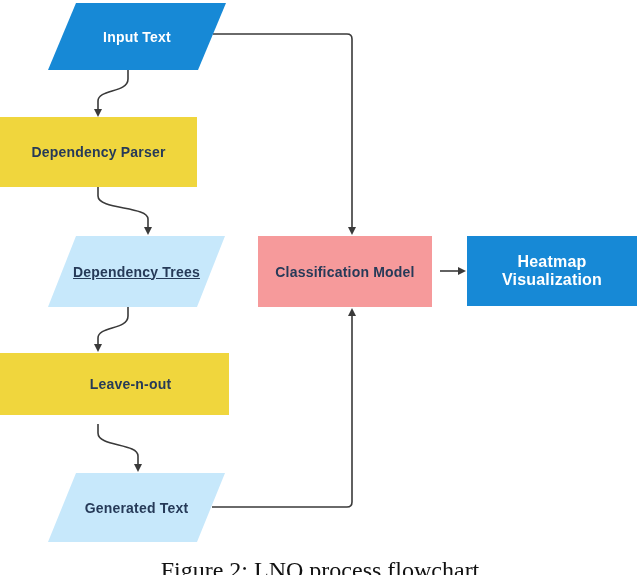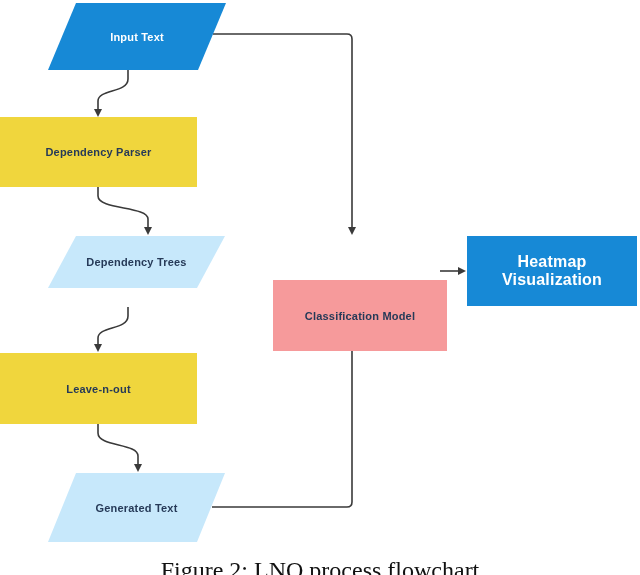--- a/index.html
+++ b/index.html
@@ -27,32 +27,32 @@
     stroke: #3a3a3a;
     stroke-width: 1.6;
   }
   .node {
     position: absolute;
     display: flex;
     align-items: center;
     justify-content: center;
     text-align: center;
     font-weight: bold;
-    font-size: 11px;
+    font-size: 14px;
     letter-spacing: 0.2px;
   }
   .parallelogram {
     clip-path: polygon(28px 0, 100% 0, calc(100% - 28px) 100%, 0 100%);
   }
   .node-input-text          { left: 48px;  top: 3px;   width: 178px; height: 67px; }
   .node-dependency-parser   { left: 0px;   top: 117px; width: 197px; height: 70px; }
-  .node-dependency-trees    { left: 48px;  top: 236px; width: 177px; height: 52px; }
-  .node-leave-n-out         { left: 0px;   top: 353px; width: 197px; height: 71px; }
+  .node-dependency-trees    { left: 48px;  top: 236px; width: 177px; height: 71px; text-decoration: underline; }
+  .node-leave-n-out         { left: 0px;   top: 353px; width: 197px; height: 62px; padding-left: 32px; }
   .node-generated-texts     { left: 48px;  top: 473px; width: 177px; height: 69px; }
-  .node-classification-model{ left: 273px; top: 236px; width: 174px; height: 71px; margin-top: 44px; }
+  .node-classification-model{ left: 258px; top: 236px; width: 174px; height: 71px; }
   .node-heatmap-visualization{ left: 467px; top: 236px; width: 170px; height: 70px; font-size: 16px; }
   .caption {
     position: absolute;
     left: 0;
     top: 555px;
     width: 640px;
     text-align: center;
     font-family: "Liberation Serif", serif;
     font-size: 24px;
     color: #111111;

